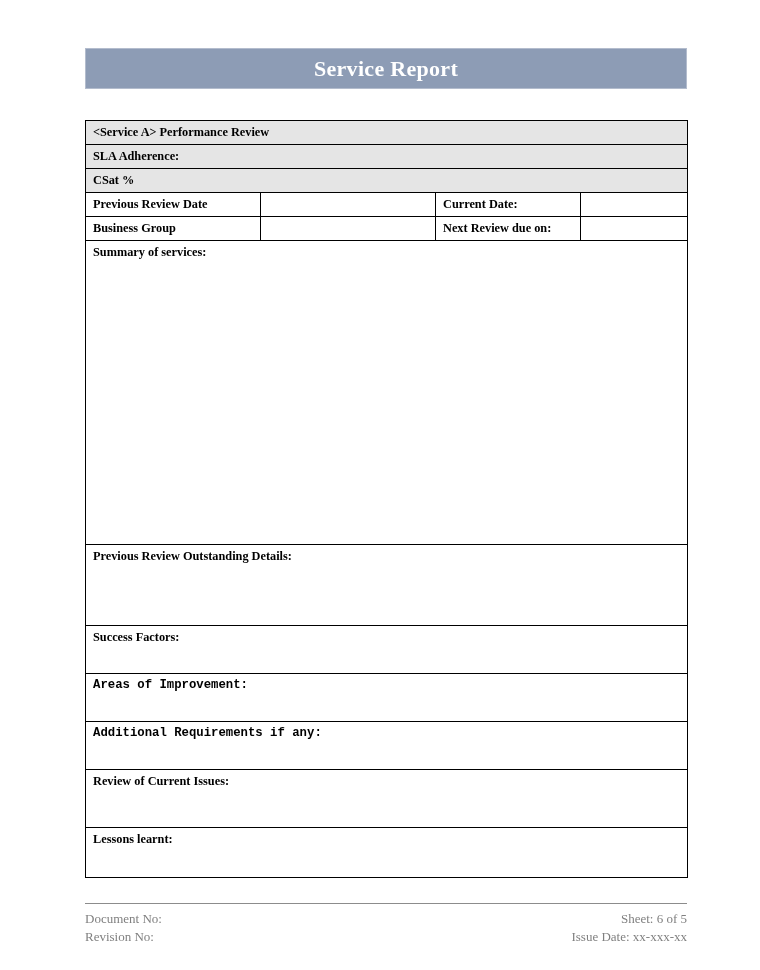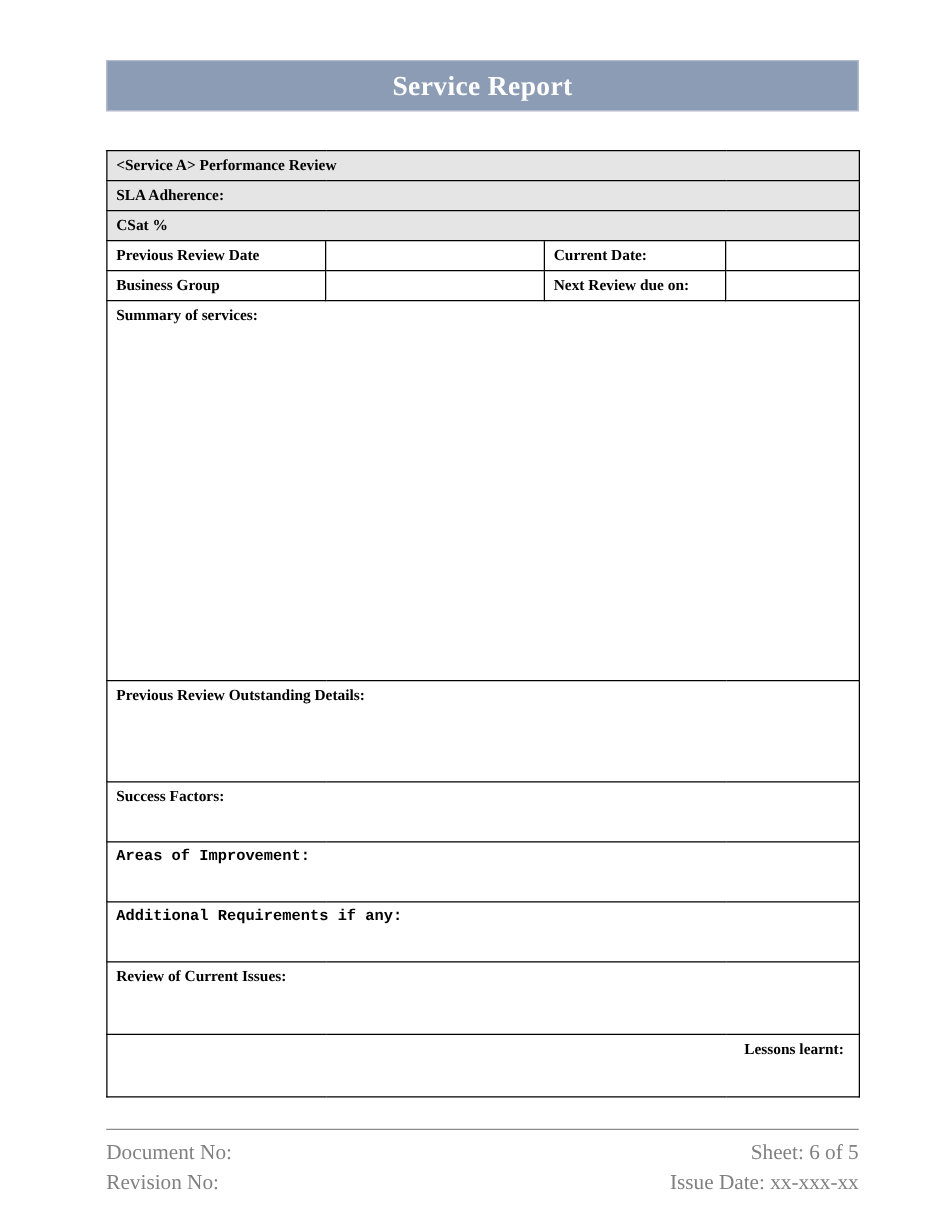--- a/index.html
+++ b/index.html
@@ -49,21 +49,21 @@
     position: absolute;
     left: 85px;
     top: 120px;
     width: 602px;
     border-collapse: collapse;
     table-layout: fixed;
     box-sizing: border-box;
   }
   .form-table td {
     border: 1px solid #000000;
-    padding: 3px 12px 3px 7px;
+    padding: 3px 4px 3px 7px;
     font-size: 12.3px;
     font-weight: bold;
     color: #000000;
     vertical-align: top;
     line-height: 1.35;
     box-sizing: border-box;
   }
   td.shaded { background: #e5e5e5; }
   td.blank  { background: #ffffff; }
 
@@ -72,41 +72,41 @@
   .r-pair { height: 24px; }
 
   
   .sec-label { }
   .h-summary   { height: 304px; }
   .h-prevrev   { height: 81px; margin-top: 20px;  }
   .h-success   { height: 48px;  }
   .h-areas     { height: 48px; font-family: Liberation Mono, monospace;  }
   .h-addreq    { height: 48px; font-family: Liberation Mono, monospace;  }
   .h-review    { height: 58px;  }
-  .h-lessons   { height: 50px; text-align: right;  }
+  .h-lessons   { height: 50px;  }
 
   
   .footer {
     position: absolute;
     left: 85px;
     top: 903px;
     width: 602px;
   }
   .footer-rule {
     width: 100%;
     height: 0;
     border-top: 1px solid #8c8c8c;
   }
   .footer-grid {
     display: flex;
     justify-content: space-between;
     padding-top: 6px;
   }
   .footer-col {
-    font-size: 17px;
+    font-size: 13px;
     color: #808080;
     line-height: 1.42;
   }
   .footer-col.right { text-align: right; }
   .footer-line { display: block; white-space: pre; }
 </style>
 </head>
 <body>
 
 <div class="page">

